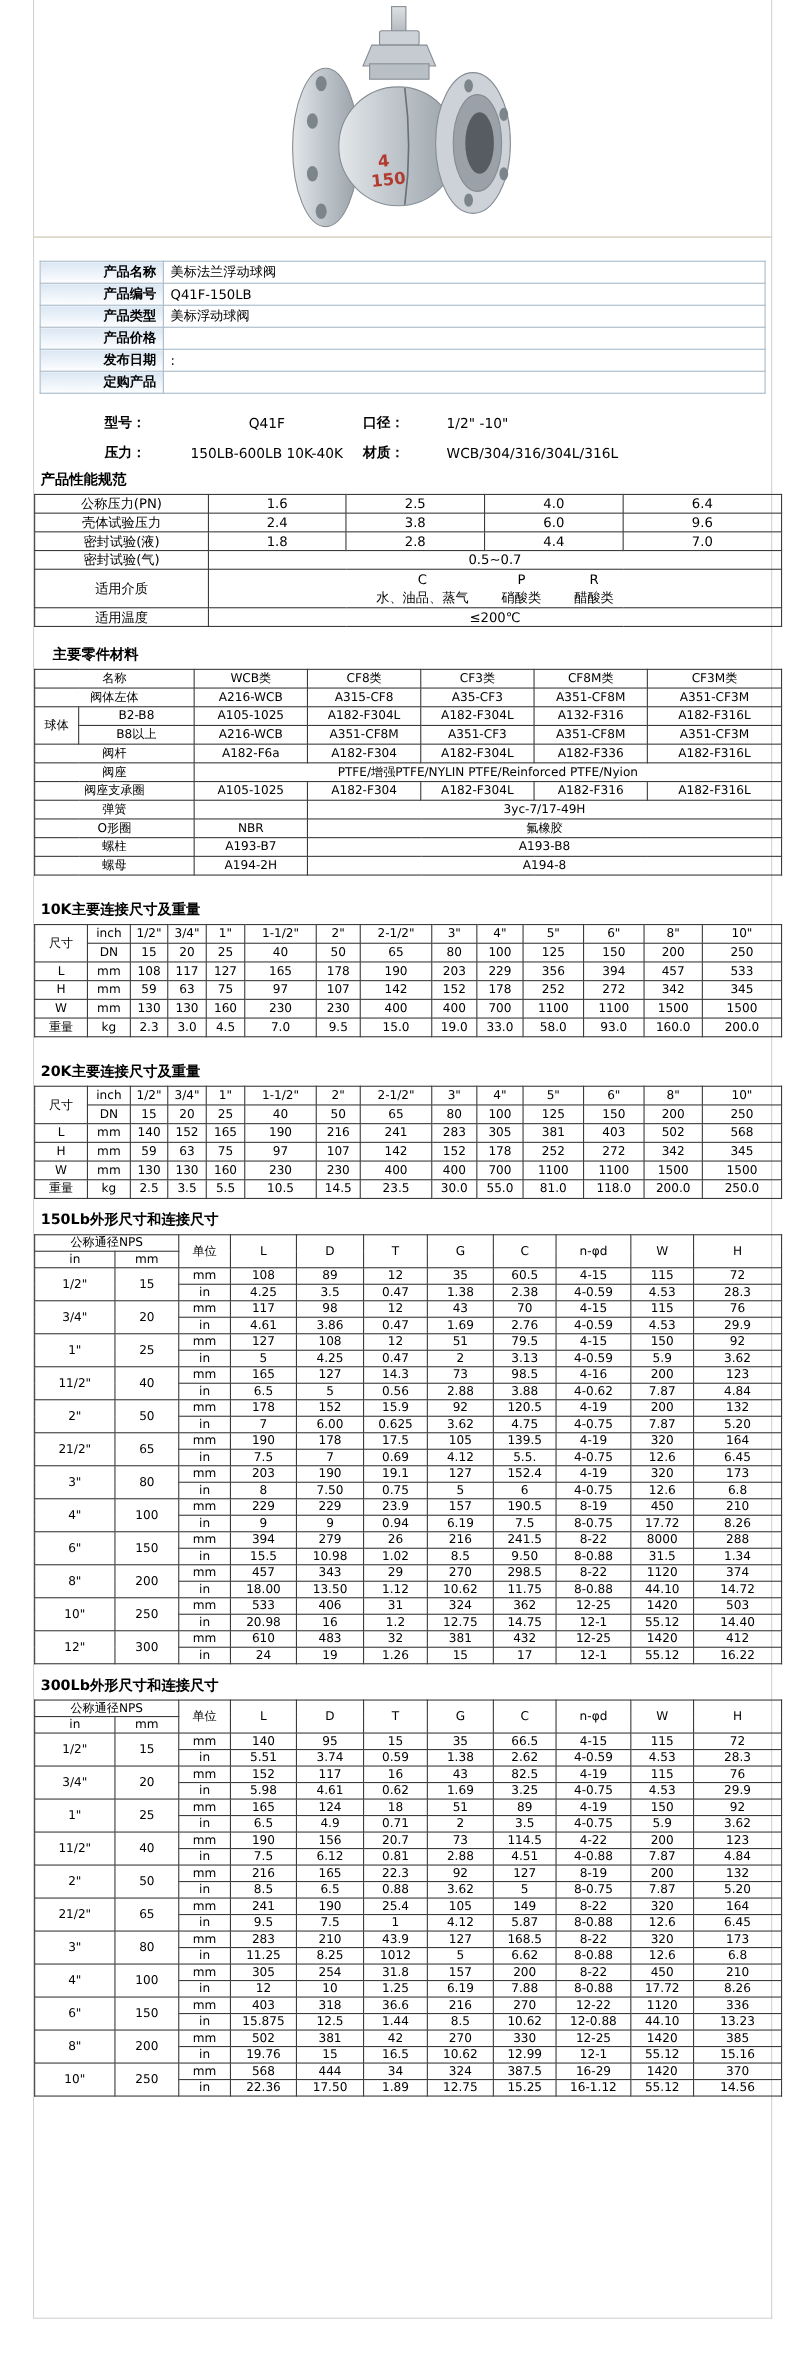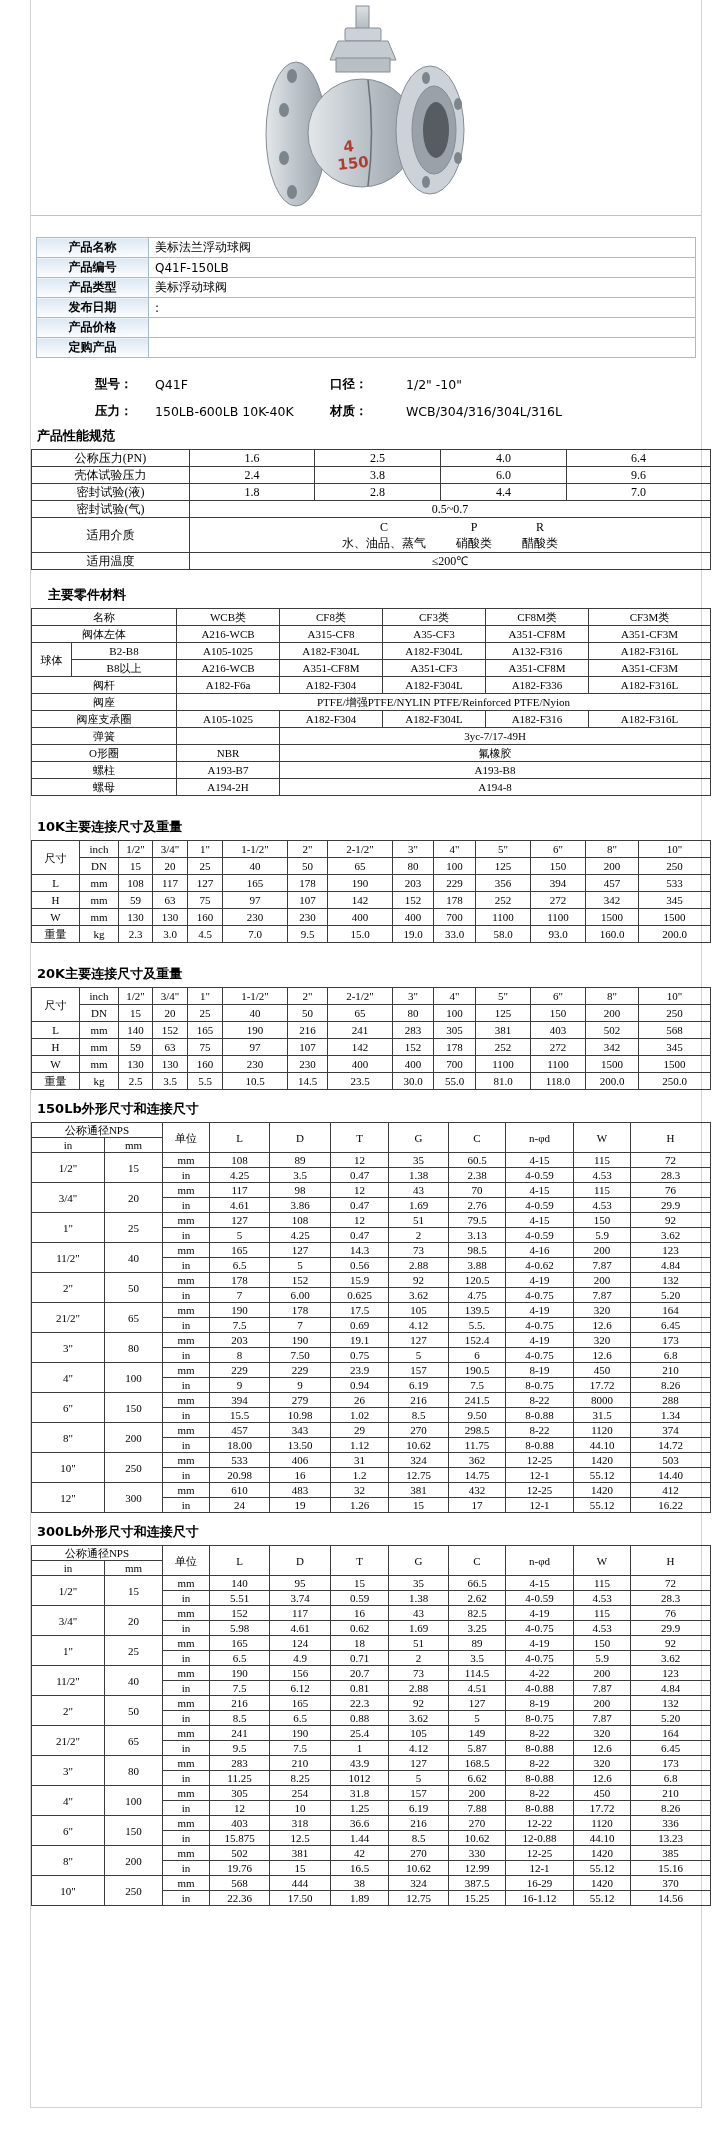--- a/index.html
+++ b/index.html
@@ -2,35 +2,35 @@
 <html><head>
 <meta charset="utf-8">
 <style>
   html,body{margin:0;padding:0;background:#fff;}
   body{width:719px;height:2155px;font-family:"DejaVu Sans","Liberation Sans",sans-serif;color:#000;position:relative;}
   .page{width:672px;margin-left:30px;min-height:2108px;border-left:1px solid #d2d2d2;border-right:1px solid #d2d2d2;border-bottom:1px solid #d2d2d2;box-sizing:border-box;background:#fff;padding-bottom:6px;}
   .photo-wrap{height:215px;display:flex;justify-content:center;align-items:flex-start;border-bottom:1px solid #c8c2a8;overflow:hidden;}
   
   .info-table{width:660px;margin:21px auto 0;border-collapse:collapse;table-layout:fixed;}
   .info-table td{border:1px solid #a9bac9;height:19px;font-size:12px;padding:0 6px;overflow:hidden;white-space:nowrap;}
-  .info-table td.lbl{text-align:center;font-weight:bold;background:linear-gradient(#dbe7f3,#fdfeff);}
+  .info-table td.lbl{text-align:right;font-weight:bold;background:linear-gradient(#dbe7f3,#fdfeff);}
   
   .qs{margin:13px 0 0 64px;}
   .qs-row{display:flex;height:27px;align-items:center;font-size:12.5px;}
   .qs-l{width:60px;font-weight:bold;}
-  .qs-v1{width:175px;}
+  .qs-v1{width:175px;text-align:center;}
   .qs-l2{width:76px;font-weight:bold;}
   
   .desc{margin:16px 0 0 6px;}
   .desc p{margin:0 0 30px 0;font-size:12.5px;line-height:13px;}
   
   .sec-title{font-weight:bold;font-size:13px;margin:0 0 4px 6px;}
   .mt1{margin-top:2px;} .mt2{margin-top:16px;margin-left:17px;} .mt3{margin-top:22px;} .mt4{margin-top:10px;}
   
-  table.t{width:680px;margin:0 auto;border-collapse:collapse;table-layout:fixed;font-family:Liberation Serif, serif;}
+  table.t{width:680px;margin:0 auto;border-collapse:collapse;table-layout:fixed;}
   table.t td{border:1px solid #3c3c3c;text-align:center;font-size:11.5px;padding:1px 2px;height:16px;line-height:14px;overflow:hidden;white-space:nowrap;box-sizing:border-box;}
   table.perf td{font-size:12px;height:17px;}
   table.mat td{height:13px;font-size:11px;padding:1px 1px;}
   table.k td{height:15px;font-size:11px;}
   table.dim td{height:13.5px;font-size:11px;line-height:12px;padding:1px 0;}
   .stack-group{display:inline-block;margin:0 15px;vertical-align:top;}
   .stack-group span{display:block;text-align:center;line-height:16px;font-size:12px;}
 </style>
 </head>
 <body>
@@ -85,26 +85,26 @@
         </tr>
         <tr>
           <td class="lbl">产品编号</td>
           <td>Q41F-150LB</td>
         </tr>
         <tr>
           <td class="lbl">产品类型</td>
           <td>美标浮动球阀</td>
         </tr>
         <tr>
+          <td class="lbl">产品价格</td>
+          <td></td>
+        </tr>
+        <tr>
           <td class="lbl">发布日期</td>
           <td>:</td>
-        </tr>
-        <tr>
-          <td class="lbl">产品价格</td>
-          <td></td>
         </tr>
         <tr>
           <td class="lbl">定购产品</td>
           <td></td>
         </tr>
       </tbody>
     </table>
 
   <div class="qs">
     <div class="qs-row">
@@ -1084,21 +1084,21 @@
           <td>12-1</td>
           <td>55.12</td>
           <td>15.16</td>
         </tr>
         <tr>
           <td rowspan="2">10"</td>
           <td rowspan="2">250</td>
           <td>mm</td>
           <td>568</td>
           <td>444</td>
-          <td>38</td>
+          <td>34</td>
           <td>324</td>
           <td>387.5</td>
           <td>16-29</td>
           <td>1420</td>
           <td>370</td>
         </tr>
         <tr>
           <td>in</td>
           <td>22.36</td>
           <td>17.50</td>

